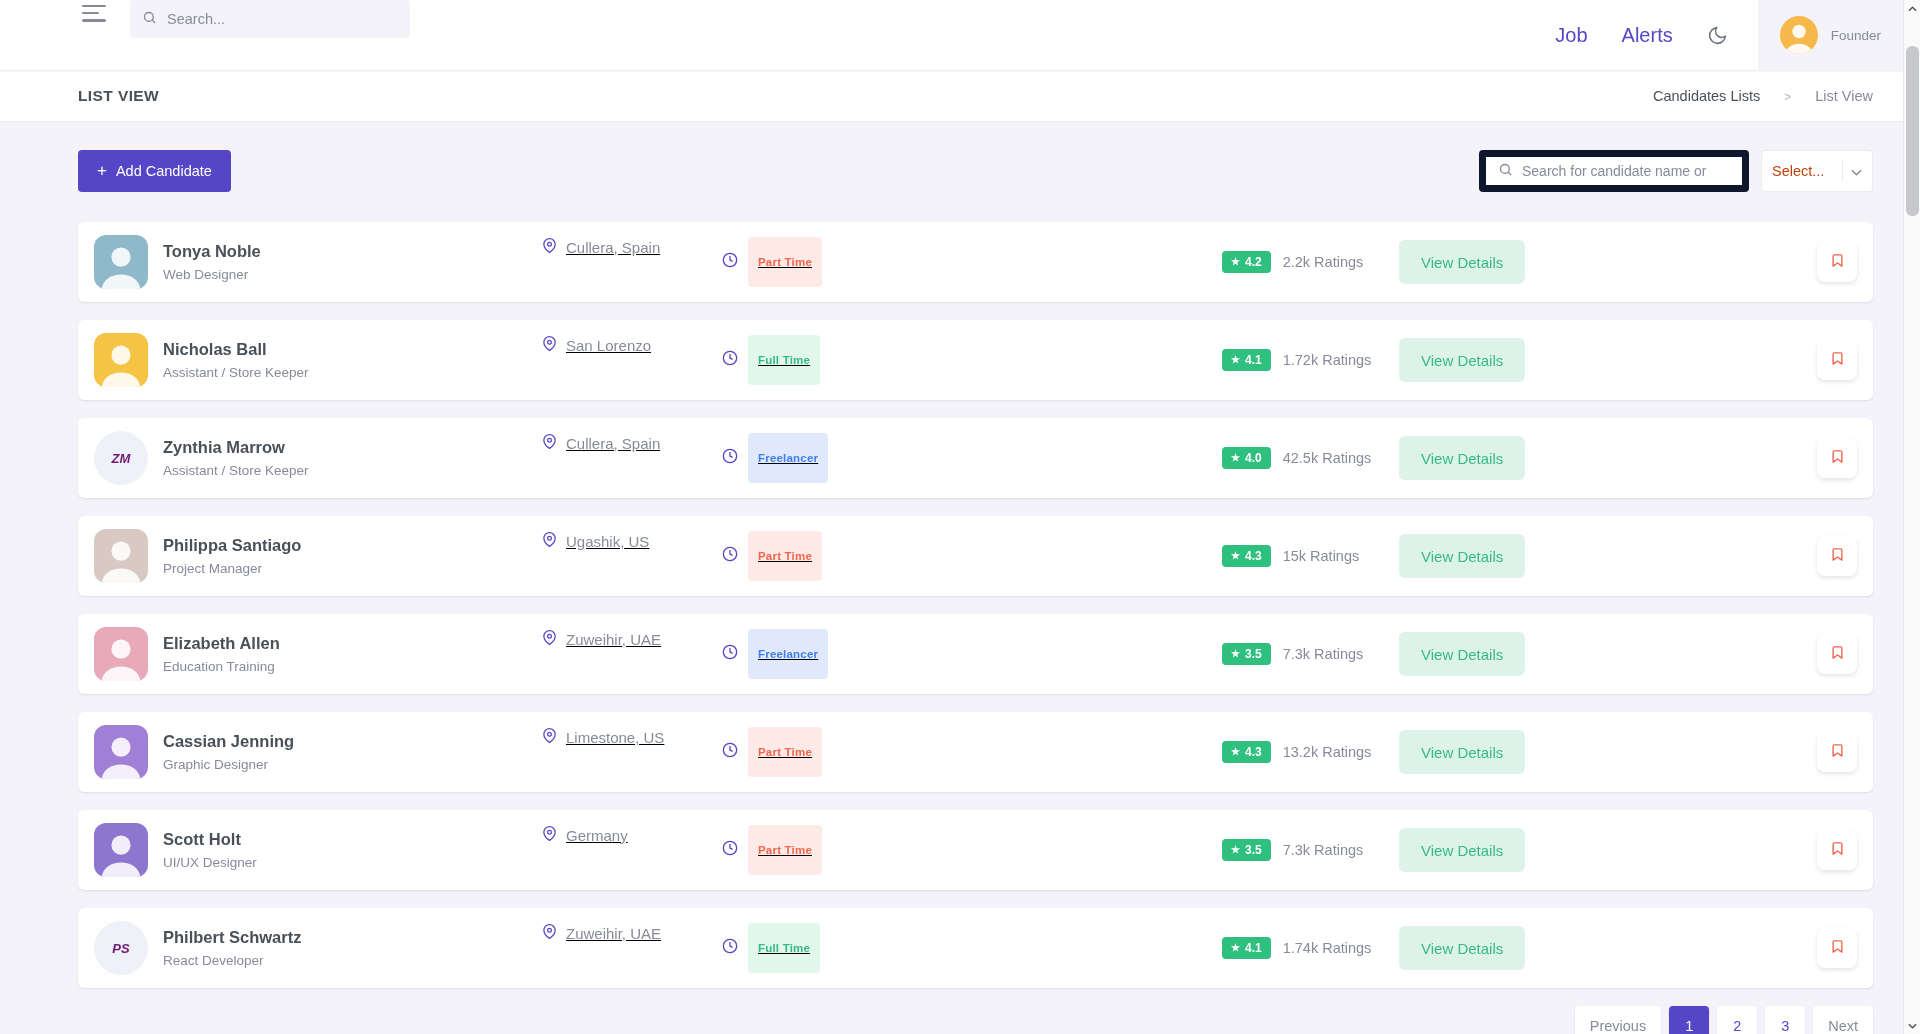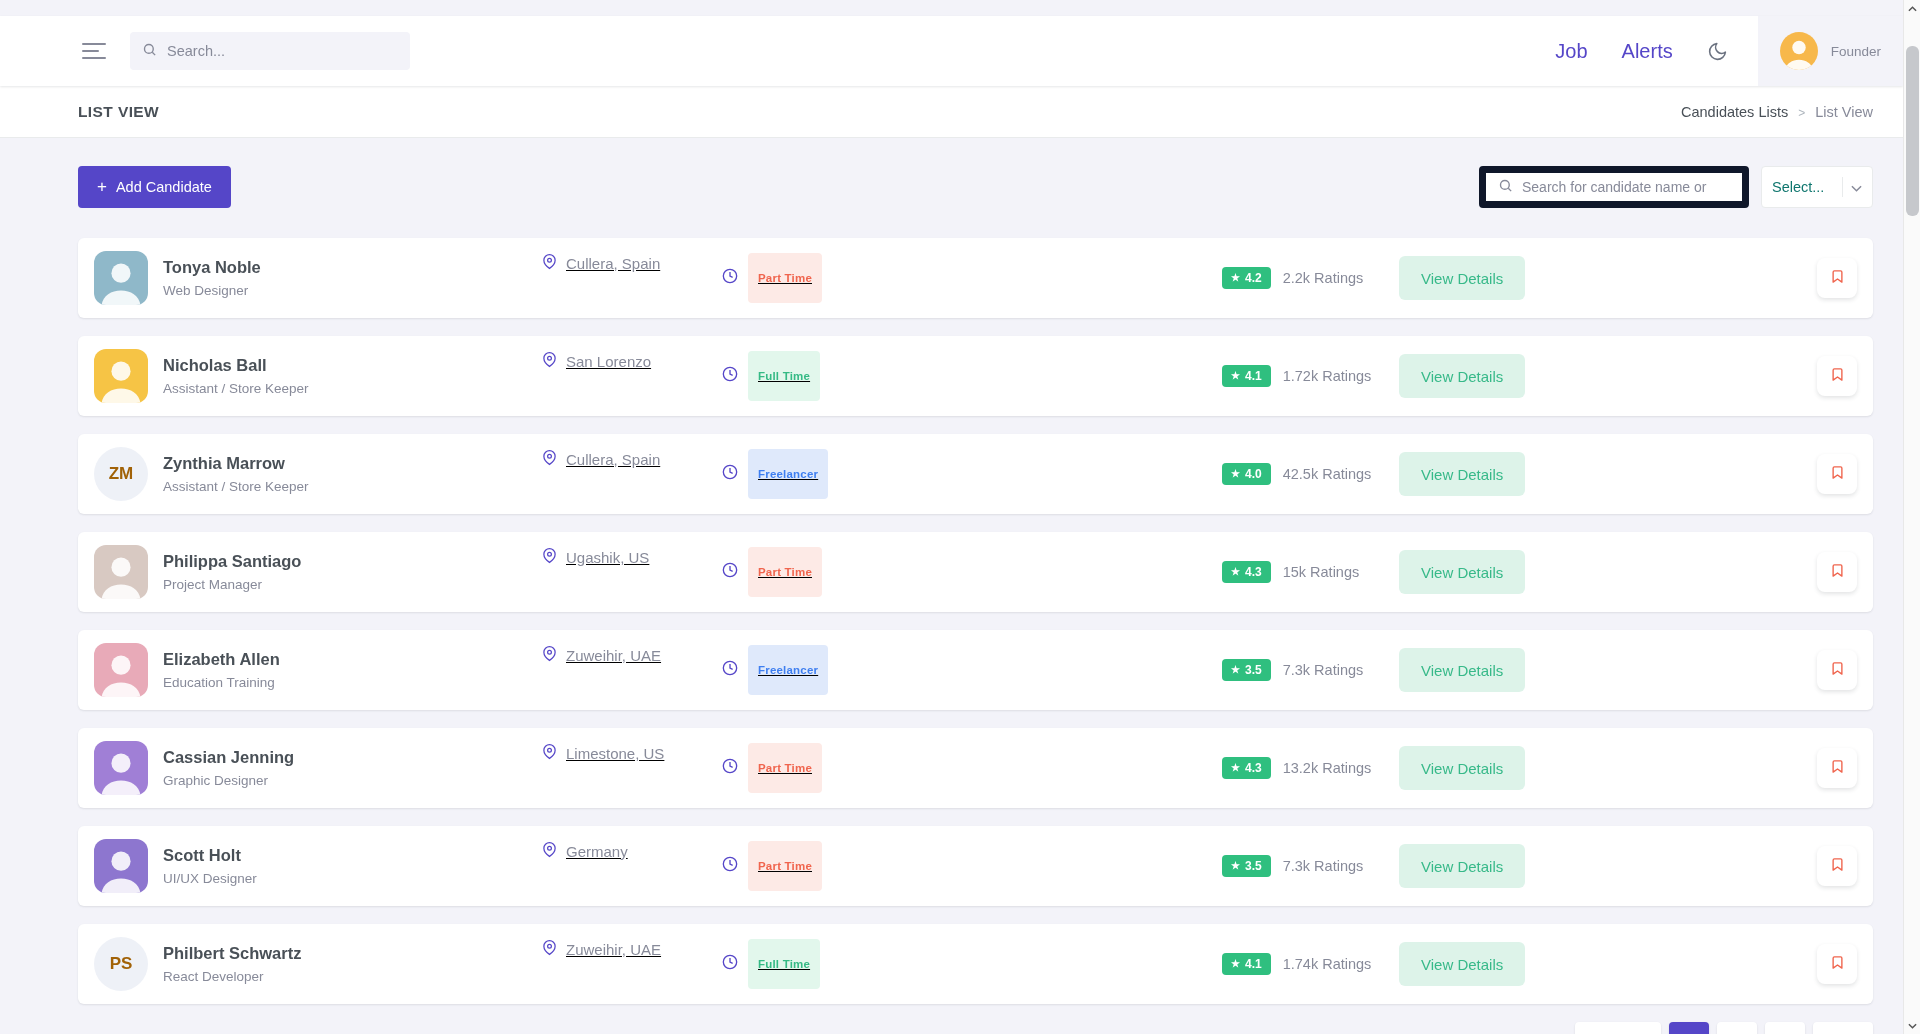--- a/index.html
+++ b/index.html
@@ -10,74 +10,74 @@
   .os-scrollbar { position:fixed; top:0; right:0; width:17px; height:1034px;
     background:#fafafa; border-left:1px solid #e8e8e8; z-index:50;
     display:flex; flex-direction:column; align-items:center; }
   .sb-arrow { width:17px; height:17px; display:flex; align-items:center; justify-content:center; flex:0 0 17px; }
   .sb-thumb { position:absolute; top:46px; left:2px; width:13px; height:170px; background:#c6c8cc; border-radius:6px; }
   .sb-spacer { flex:1; }
 
   .shell { width:1903px; }
 
   
-  .navbar { height:70px; background:#fff; display:flex; align-items:center;
-    box-shadow:0 1px 2px rgba(56,65,74,.12); position:relative; z-index:10;margin-top:16px; }
+  .navbar { height:70px; background:#fff; display:flex; 
+    box-shadow:0 1px 2px rgba(56,65,74,.12); position:relative; z-index:10; }
   .hamburger { margin-left:82px; width:24px; cursor:pointer; }
   .hamburger span { display:block; height:2.2px; background:#878a99; border-radius:2px; margin:5px 0; }
   .hamburger span:nth-child(2){ width:70%; }
   .nav-search { margin-left:24px; width:280px; height:38px; background:#f3f3f9;
     border-radius:4px; display:flex; align-items:center; padding:0 12px; }
   .nav-search input { border:none; outline:none; background:transparent; margin-left:10px;
     font-size:14.5px; color:#495057; width:220px; font-family:inherit; }
   .nav-search input::placeholder { color:#878a99; }
   .nav-right { margin-left:auto; display:flex; align-items:center; height:70px; }
   .nav-link { color:#5546c8; font-size:20px; font-weight:500; margin-right:34px; cursor:pointer; }
   .moon-btn { margin-right:30px; cursor:pointer; display:flex; }
   .user-chip { height:70px; background:#f3f3f9; display:flex; align-items:center; padding:16px 22px; cursor:pointer; }
   .user-avatar { width:38px; height:38px; border-radius:50%; background:#f7b84b; overflow:hidden; position:relative; }
   .user-avatar svg { position:absolute; bottom:-2px; left:0; }
   .user-role { margin-left:13px; font-size:13.5px; color:#878a99; }
 
   
   .page-header { height:52px; background:#fff; border-bottom:1px solid #e9ebec;
     display:flex; align-items:center; justify-content:space-between; padding:0 30px 0 78px; }
   .page-title { font-size:15.5px; font-weight:700; color:#495057; letter-spacing:.4px; }
-  .breadcrumb { font-size:14.5px; display:flex; align-items:flex-end; gap:10px;margin-left:28px; }
+  .breadcrumb { font-size:14.5px; display:flex; align-items:flex-end; gap:24px;margin-left:28px; }
   .bc-parent { color:#495057; cursor:pointer; }
   .bc-sep { color:#adb5bd; font-size:12px; }
   .bc-current { color:#878a99; }
 
   
   .content { padding:28px 30px 0 78px; }
   .toolbar { display:flex; align-items:flex-start; justify-content:space-between; }
   .btn-add { background:#5546c8; color:#fff; border:none; border-radius:4px; height:42px;
     padding:0 19px; font-size:14.5px; font-family:inherit; cursor:pointer;
     display:flex; align-items:center; gap:9px; }
   .btn-add .plus { font-size:17px; font-weight:400; }
   .toolbar-right { display:flex; gap:12px; }
   .cand-search { width:270px; height:42px; background:#fff; border:7px solid #0f172a;
     border-radius:4px; display:flex; align-items:center; padding:0 12px; }
   .cand-search input { border:none; outline:none; margin-left:9px; font-size:14px;
     color:#495057; width:215px; font-family:inherit; }
   .cand-search input::placeholder { color:#878a99; }
   .select-box { width:112px; height:42px; background:#fff; border:1px solid #e9ebec; border-radius:4px;
     display:flex; align-items:center; padding:0 10px; cursor:pointer; }
-  .select-box .sel-text { color:#0f766e; font-size:14.5px; flex:1; }
+  .select-box .sel-text { color:#c2410c; font-size:14.5px; flex:1; }
   .select-box .sel-div { width:1px; height:20px; background:#e9ebec; margin-right:8px; }
 
   
   .list { margin-top:30px; }
   .row-card { background:#fff; border-radius:6px; box-shadow:0 1px 2px rgba(56,65,74,.12);
     height:80px; margin-bottom:18px; display:grid;
     grid-template-columns:430px 545px 330px 1fr; align-items:center; padding:0 16px; }
   .cand-cell { display:flex; align-items:center; gap:15px; }
   .avatar { width:54px; height:54px; border-radius:12px; overflow:hidden; flex:0 0 54px;
     display:flex; align-items:center; justify-content:center; position:relative; }
-  .avatar.initials { border-radius:50%; font-size:17px; font-weight:600; color:#a16207; }
+  .avatar.initials { border-radius:50%; font-size:13px; font-weight:600; color:#701a75;font-style:italic; }
   .avatar svg { position:absolute; bottom:-3px; left:0; }
   .cand-name { font-size:16.5px; font-weight:600; color:#495057; }
   .cand-role { font-size:13.5px; color:#878a99; margin-top:6px; }
   .meta-cell { display:flex; align-items:flex-start; gap:28px; padding-left:18px;text-decoration:underline; }
   .loc { display:flex; align-items:center; gap:9px; min-width:152px; color:#878a99; font-size:15px; }
   .typ { display:flex; align-items:center; gap:10px; }
   .badge { font-size:11.5px; font-weight:700; padding:19px 10px; border-radius:4px; letter-spacing:.2px; }
   .badge-part-time { background:#fdeae6; color:#f0654e; }
   .badge-full-time { background:#e2f7ec; color:#35ba85; }
   .badge-freelancer { background:#dfe9fb; color:#3f7ff0; }

